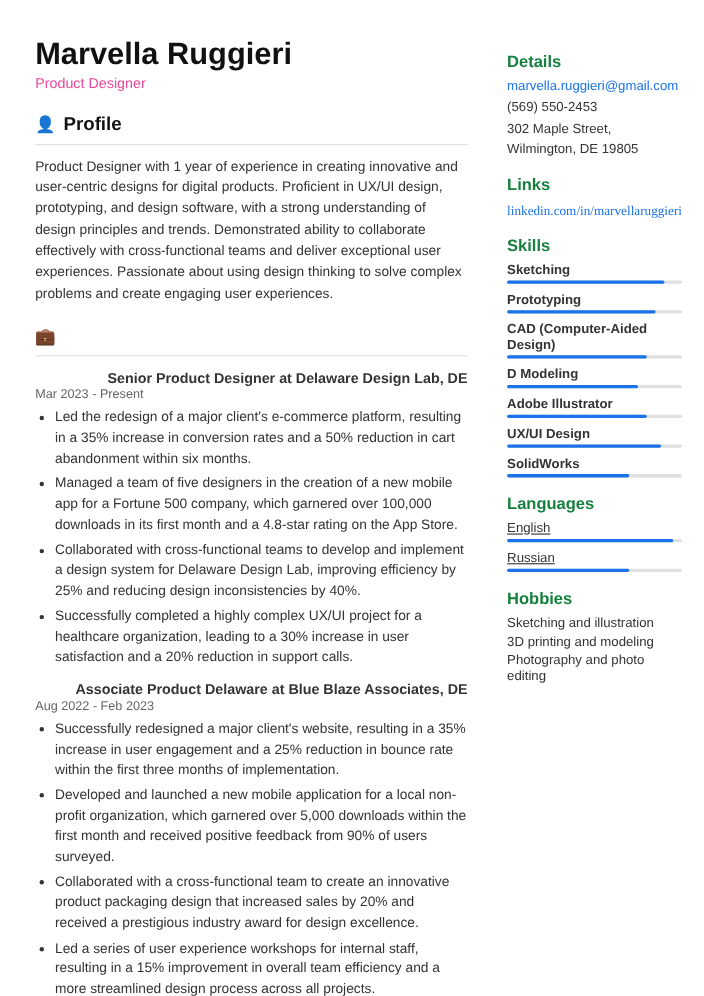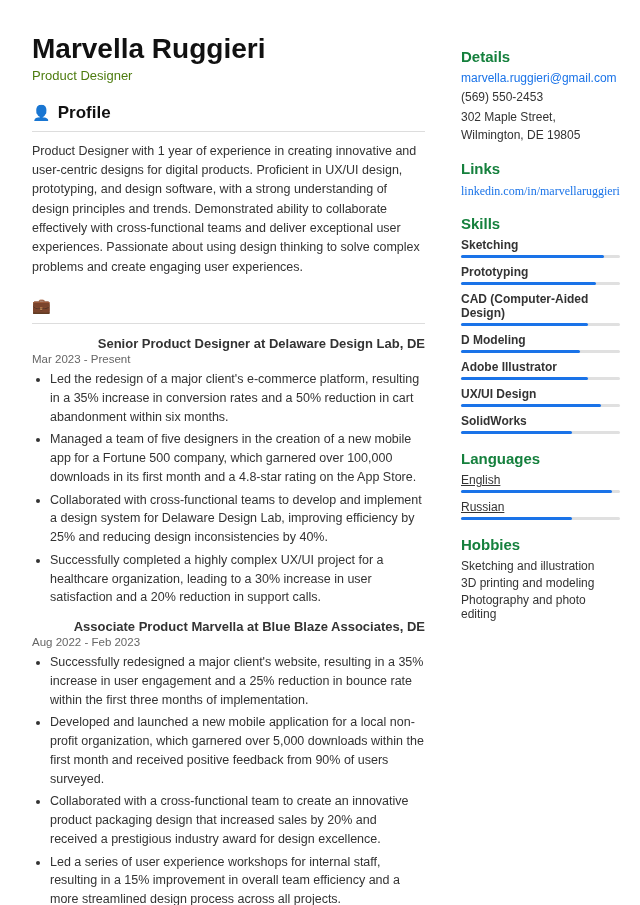--- a/index.html
+++ b/index.html
@@ -30,21 +30,21 @@
     }
     
     .resume-name {
       font-size: 28px;
       font-weight: bold;
       color: #111;
       line-height: 1.2;
     }
     .resume-title {
       font-size: 13px;
-      color: #4d7c0f;
+      color: #ec4899;
       margin-top: 2px;
       margin-bottom: 18px;
     }
     
     .section-heading {
       display: flex;
       align-items: center;
       font-size: 17px;
       font-weight: bold;
       color: #111;
@@ -186,21 +186,21 @@
             <div class="job-title">Senior Product Designer at Delaware Design Lab, DE</div>
             <div class="job-dates">Mar 2023 - Present</div>
             <ul class="job-bullets">
               <li>Led the redesign of a major client's e-commerce platform, resulting in a 35% increase in conversion rates and a 50% reduction in cart abandonment within six months.</li>
               <li>Managed a team of five designers in the creation of a new mobile app for a Fortune 500 company, which garnered over 100,000 downloads in its first month and a 4.8-star rating on the App Store.</li>
               <li>Collaborated with cross-functional teams to develop and implement a design system for Delaware Design Lab, improving efficiency by 25% and reducing design inconsistencies by 40%.</li>
               <li>Successfully completed a highly complex UX/UI project for a healthcare organization, leading to a 30% increase in user satisfaction and a 20% reduction in support calls.</li>
             </ul>
           </div>
           <div>
-            <div class="job-title">Associate Product Marvella at Blue Blaze Associates, DE</div>
+            <div class="job-title">Associate Product Delaware at Blue Blaze Associates, DE</div>
             <div class="job-dates">Aug 2022 - Feb 2023</div>
             <ul class="job-bullets">
               <li>Successfully redesigned a major client's website, resulting in a 35% increase in user engagement and a 25% reduction in bounce rate within the first three months of implementation.</li>
               <li>Developed and launched a new mobile application for a local non-profit organization, which garnered over 5,000 downloads within the first month and received positive feedback from 90% of users surveyed.</li>
               <li>Collaborated with a cross-functional team to create an innovative product packaging design that increased sales by 20% and received a prestigious industry award for design excellence.</li>
               <li>Led a series of user experience workshops for internal staff, resulting in a 15% improvement in overall team efficiency and a more streamlined design process across all projects.</li>
             </ul>
           </div>
         </div>
     </div>

